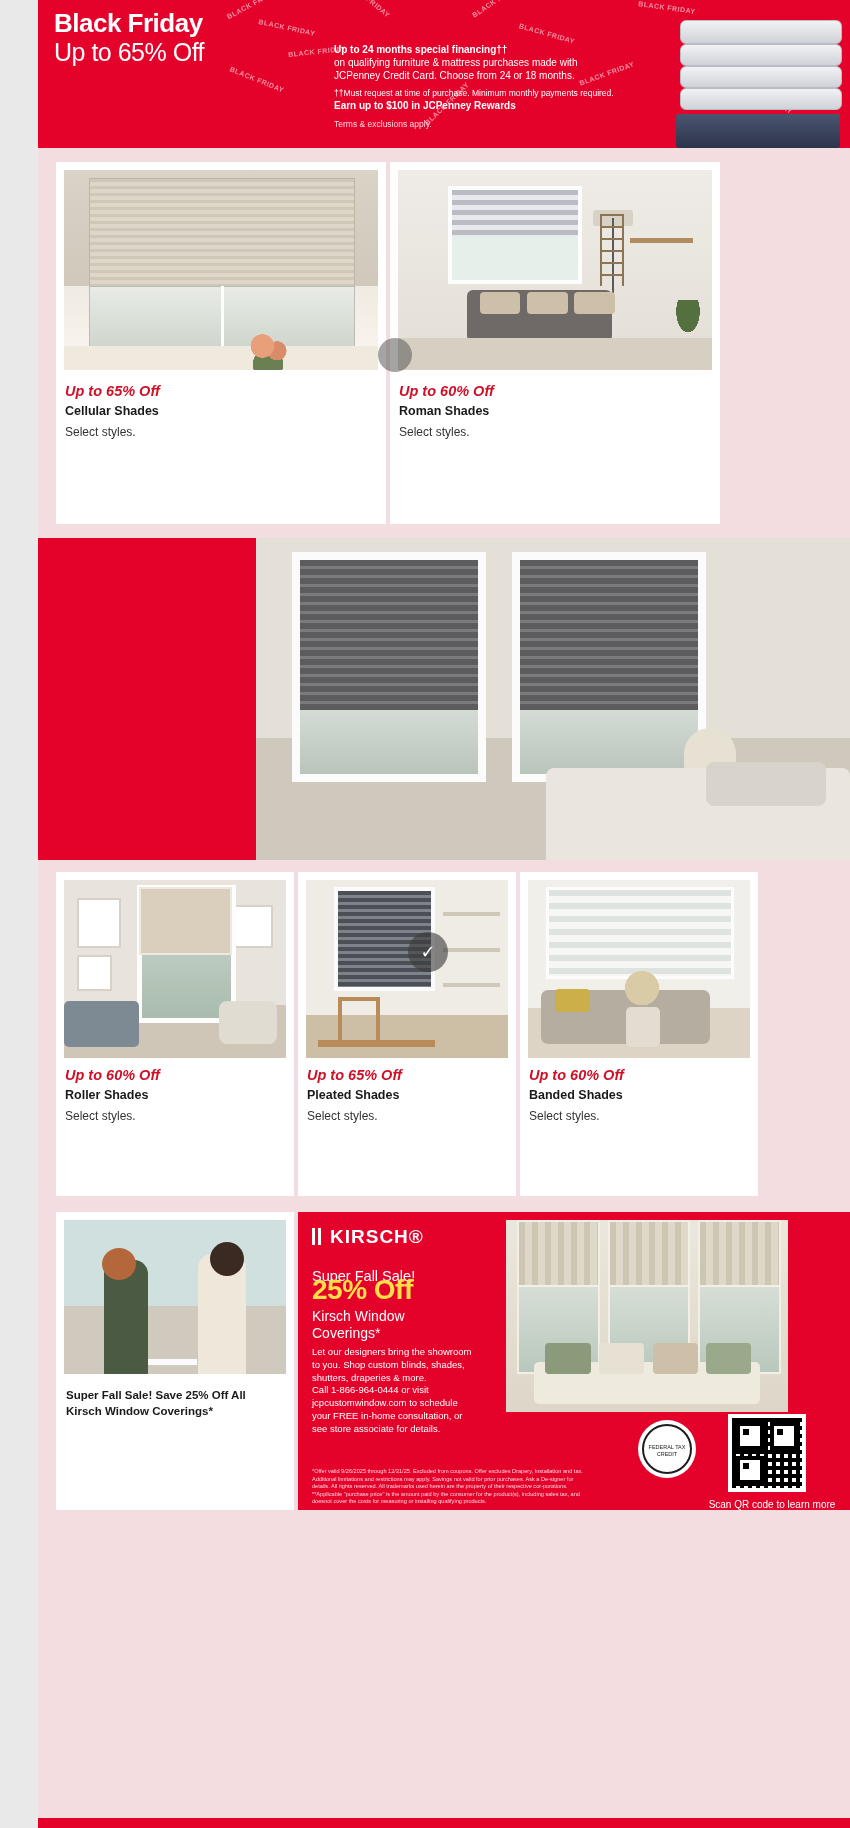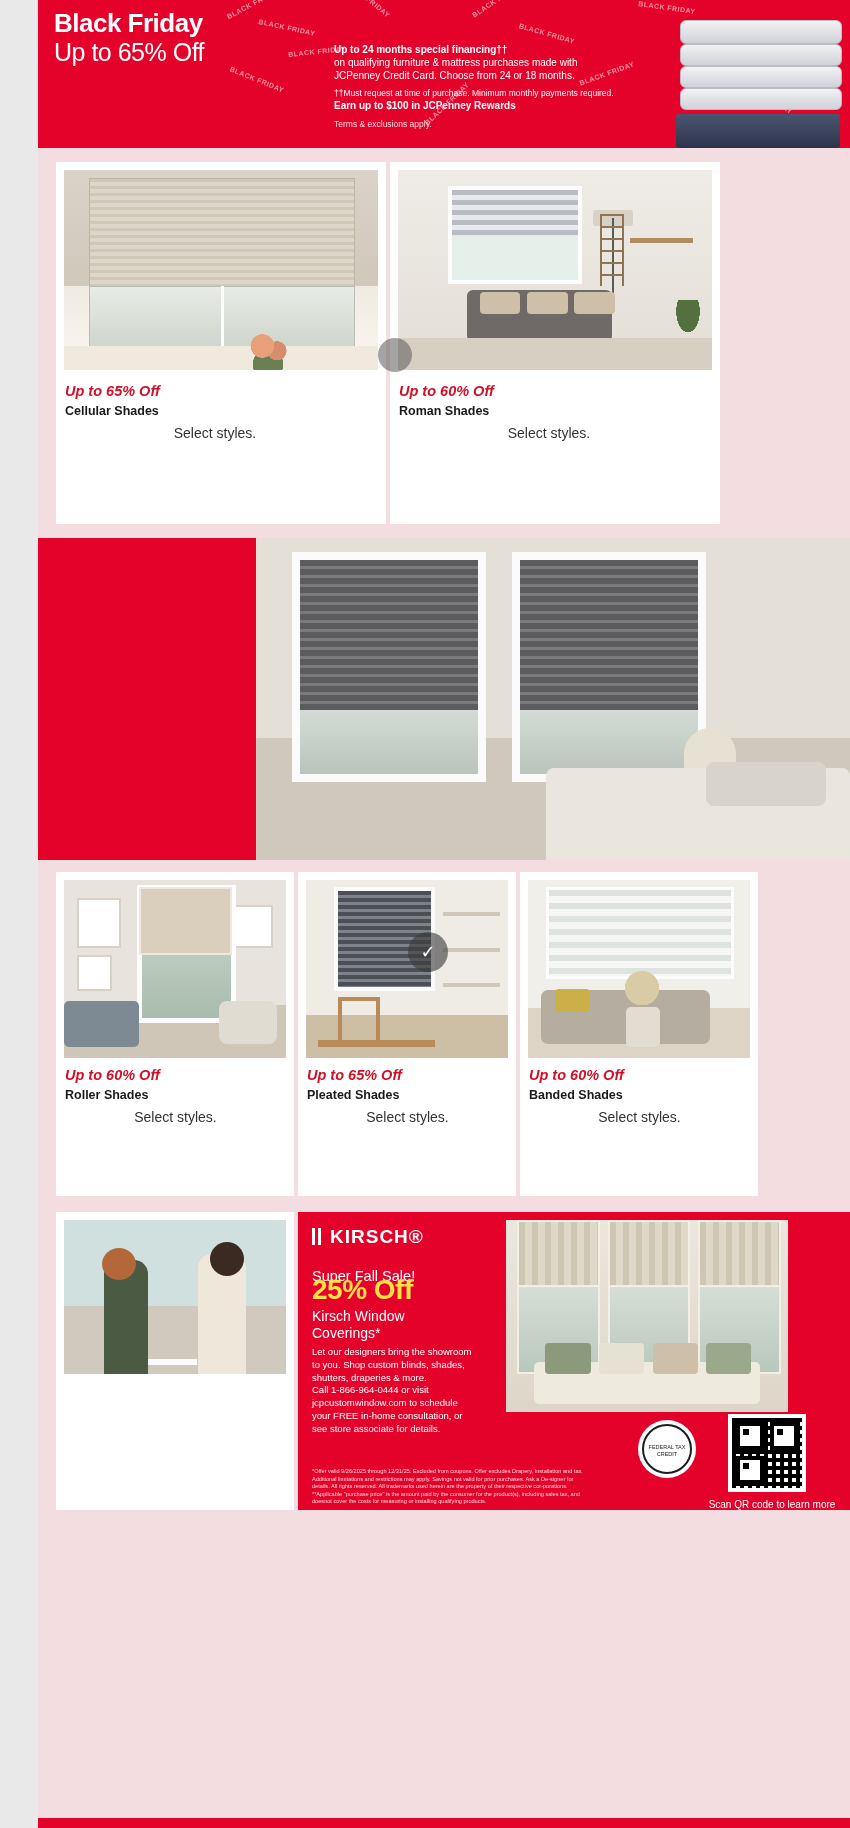--- a/index.html
+++ b/index.html
@@ -151,24 +151,23 @@
     line-height: 1.1;
   }
   .pname {
     font-size: 12.5px;
     font-weight: bold;
     color: #1a1a1a;
     line-height: 1.2;
     margin-top: 4px;
   }
   .psub {
-    font-size: 14px;
+    font-size: 12px;
     color: #333;
     margin-top: 6px;
-    text-align: center;
   }
 
   
   .cursor-dot {
     position: absolute;
     width: 34px; height: 34px;
     border-radius: 50%;
     background: rgba(90,90,90,0.55);
   }
   .cursor-check {
@@ -550,20 +549,24 @@
     <div class="card" id="row4-left">
       <div class="photo r4-photo">
         <div class="kirsch-room">
           <div class="kirsch-table"></div>
           <div class="kirsch-person-a"></div>
           <div class="kirsch-hair-a"></div>
           <div class="kirsch-person-b"></div>
           <div class="kirsch-hair-b"></div>
         </div>
       </div>
+      <div class="r4-cap">
+        <div>Super Fall Sale! Save 25% Off All</div>
+        <div>Kirsch Window Coverings*</div>
+      </div>
     </div>
 
     <div id="row4-right">
       <div class="kr-logo"><span class="kr-bars"></span><span>KIRSCH®</span></div>
       <div class="kr-sfs">Super Fall Sale!</div>
       <div class="kr-pct">25% Off</div>
       <div class="kr-sub1">
         <div>Kirsch Window</div>
         <div>Coverings*</div>
       </div>

